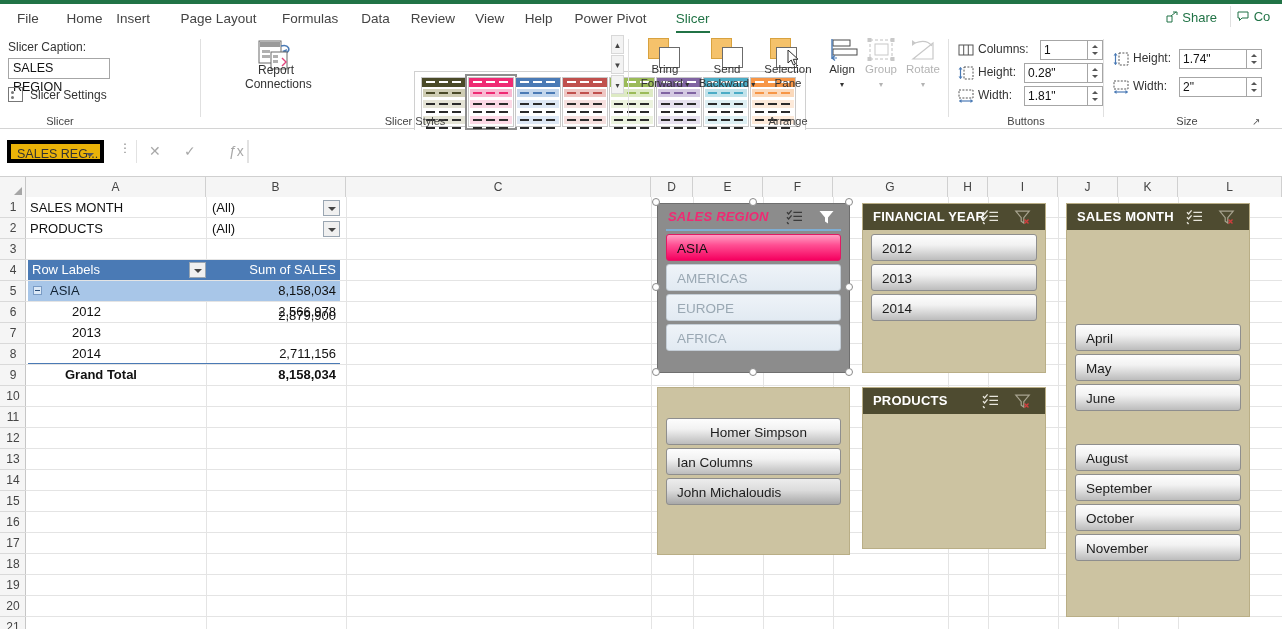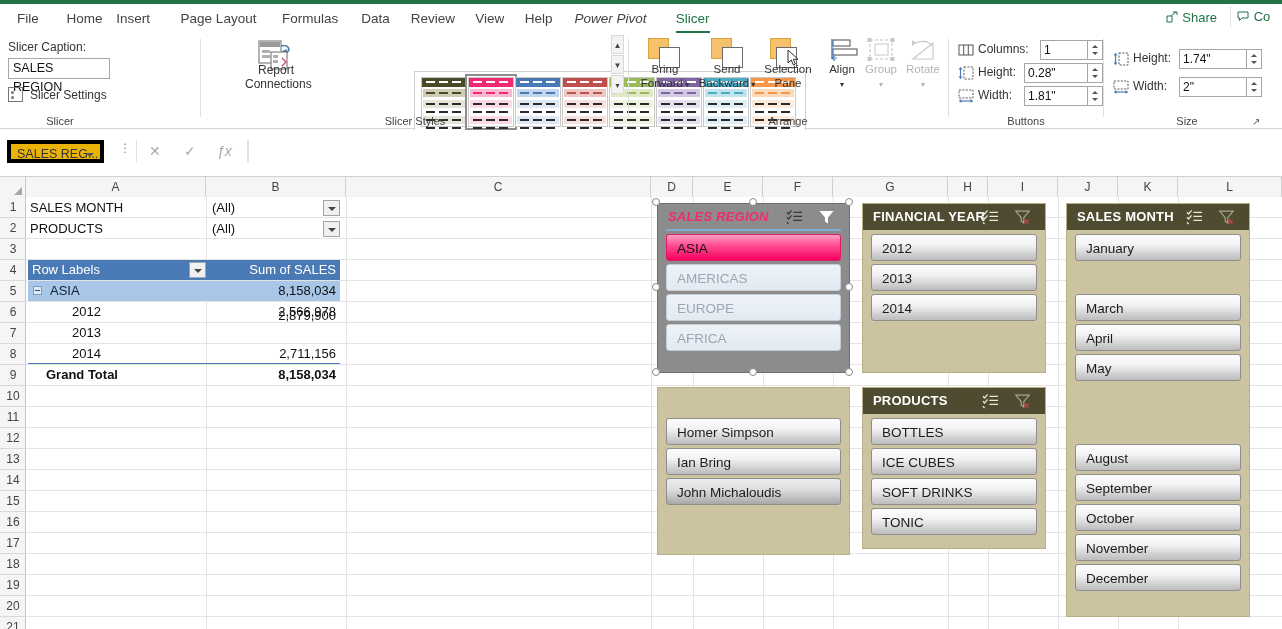--- a/index.html
+++ b/index.html
@@ -177,21 +177,21 @@
 <div id="tabbar">
     <div class="tab" style="left: 8px;">File</div>
     <div class="tab" style="left: 57.6px;">Home</div>
     <div class="tab" style="left: 107.2px;">Insert</div>
     <div class="tab" style="left: 171.6px;">Page Layout</div>
     <div class="tab" style="left: 273px;">Formulas</div>
     <div class="tab" style="left: 352.2px;">Data</div>
     <div class="tab" style="left: 401.8px;">Review</div>
     <div class="tab" style="left: 466.2px;">View</div>
     <div class="tab" style="left: 515.8px;">Help</div>
-    <div class="tab" style="left: 565.4px; font-style: italic;">Power Pivot</div>
+    <div class="tab" style="left: 565.4px;">Power Pivot</div>
     <div class="tab active" style="left: 666.8px;">Slicer</div>
   </div>
 <div id="share-btn">
   <svg width="13" height="12" viewBox="0 0 13 12" style="vertical-align:-1px">
     <path d="M1 11 L1 5 L6 5 L6 11 Z" fill="none" stroke="#217346" stroke-width="1"></path>
     <path d="M5 5 L10 1" stroke="#217346" stroke-width="1" fill="none"></path>
     <path d="M7 1 L11 1 L11 4" fill="none" stroke="#217346" stroke-width="1"></path>
   </svg>
   <span>Share</span>
 </div>
@@ -593,21 +593,21 @@
 
 <div id="fbar">
   <div id="namebox">
     <span>SALES REG...</span>
     <span class="chev"></span>
   </div>
   <div id="fb-dots">⋮</div>
   <div id="fb-btns">
     <span style="left:12px">✕</span>
     <span style="left:47px">✓</span>
-    <span style="left:80px;font-style:italic">ƒx</span>
+    <span style="left:92px;">ƒx</span>
   </div>
   <div id="fb-input"></div>
 </div>
 
 <div id="grid">
   <div id="colhdr">
       <div class="colcell" style="left: 26px; width: 180px;">A</div>
       <div class="colcell" style="left: 206px; width: 140px;">B</div>
       <div class="colcell" style="left: 346px; width: 305px;">C</div>
       <div class="colcell" style="left: 651px; width: 42px;">D</div>
@@ -690,21 +690,21 @@
       <div class="pmbox" style="left: 7px; top: 89px;"></div>
       <div class="cell" style="left: 20px; top: 84px; width: 150px; height: 20px; line-height: 20px; color: rgb(17, 34, 51);">ASIA</div>
       <div class="cell num" style="left: 180px; top: 84px; width: 134px; height: 20px; line-height: 20px;">8,158,034</div>
       <div class="cell" style="left: 42px; top: 105px; width: 150px; height: 20px; line-height: 20px;">2012</div>
       <div class="cell num" style="left: 180px; top: 105px; width: 134px; height: 20px; line-height: 20px;">2,566,978</div>
       <div class="cell" style="left: 42px; top: 126px; width: 150px; height: 20px; line-height: 20px;">2013</div>
       <div class="cell num" style="left: 180px; top: 109px; width: 134px; height: 20px; line-height: 20px;">2,879,900</div>
       <div class="cell" style="left: 42px; top: 147px; width: 150px; height: 20px; line-height: 20px;">2014</div>
       <div class="cell num" style="left: 180px; top: 147px; width: 134px; height: 20px; line-height: 20px;">2,711,156</div>
       <div style="position: absolute; left: 2px; top: 166px; width: 312px; height: 1px; background: rgb(74, 122, 181);"></div>
-      <div class="cell bold" style="left: 16px; top: 168px; width: 150px; height: 20px; line-height: 20px;">Grand Total</div>
+      <div class="cell bold" style="left: 0; top: 168px; width: 150px; height: 20px; line-height: 20px; text-align: center;">Grand Total</div>
       <div class="cell num bold" style="left: 180px; top: 168px; width: 134px; height: 20px; line-height: 20px;">8,158,034</div>
     </div>
 </div>
 
 <div id="slicer-layer">
     <div class="slicer " id="sl-region" style="left: 657px; top: 203px; width: 193px; height: 170px;">
       <div class="sl-head">
         <div class="sl-title">SALES REGION</div>
         <div class="sl-ic" style="right: 46px;"><svg viewBox="0 0 17 16" width="17" height="16">
             <path d="M1 3.2 l1.6 1.8 L5.6 1.4" fill="none" stroke="#3a3a3a" stroke-width="1.3"></path>
@@ -760,52 +760,44 @@
             <path d="M1 8.2 l1.6 1.8 L5.6 6.4" fill="none" stroke="#e8e6dc" stroke-width="1.3"></path>
             <path d="M1 13.2 l1.6 1.8" fill="none" stroke="#e8e6dc" stroke-width="1.3"></path>
             <path d="M7.4 3.4 H16 M7.4 7.4 H16 M7.4 11.4 H16" stroke="#e8e6dc" stroke-width="1.3"></path>
           </svg></div>
         <div class="sl-ic" style="right: 14px;"><svg viewBox="0 0 17 16" width="17" height="16">
             <path d="M1.8 2.2 H15.2 L9.8 8.6 V14 L7.2 12.2 V8.6 Z" fill="none" stroke="#a8a490" stroke-width="1.2"></path>
             <path d="M10.5 10.5 l4 4 M14.5 10.5 l-4 4" stroke="#cf3d3d" stroke-width="1.4"></path>
           </svg></div>
       </div>
       <div class="sl-body">
-        <div class="sl-btn" style="top: 4px;">January</div>
-        <div class="sl-btn" style="top: 64px;">March</div>
         <div class="sl-btn" style="top: 94px;">April</div>
         <div class="sl-btn" style="top: 124px;">May</div>
+        <div class="sl-btn" style="top: 154px;">June</div>
         <div class="sl-btn" style="top: 214px;">August</div>
         <div class="sl-btn" style="top: 274px;">October</div>
         <div class="sl-btn" style="top: 244px;">September</div>
         <div class="sl-btn" style="top: 304px;">November</div>
-        <div class="sl-btn" style="top: 334px;">December</div>
       </div>
     </div>
     <div class="slicer th-khaki" id="sl-person" style="left: 657px; top: 387px; width: 193px; height: 168px;">
       <div class="sl-body">
-        <div class="sl-btn" style="top: 4px;">Homer Simpson</div>
-        <div class="sl-btn" style="top: 34px;">Ian Bring</div>
+        <div class="sl-btn" style="top: 4px; text-align: center;">Homer Simpson</div>
+        <div class="sl-btn" style="top: 34px;">Ian Columns</div>
         <div class="sl-btn hover" style="top: 64px;">John Michaloudis</div>
       </div>
     </div>
     <div class="slicer th-khaki" id="sl-products" style="left: 862px; top: 387px; width: 184px; height: 162px;">
       <div class="sl-head">
         <div class="sl-title">PRODUCTS</div>
         <div class="sl-ic" style="right: 46px;"><svg viewBox="0 0 17 16" width="17" height="16">
             <path d="M1 3.2 l1.6 1.8 L5.6 1.4" fill="none" stroke="#e8e6dc" stroke-width="1.3"></path>
             <path d="M1 8.2 l1.6 1.8 L5.6 6.4" fill="none" stroke="#e8e6dc" stroke-width="1.3"></path>
             <path d="M1 13.2 l1.6 1.8" fill="none" stroke="#e8e6dc" stroke-width="1.3"></path>
             <path d="M7.4 3.4 H16 M7.4 7.4 H16 M7.4 11.4 H16" stroke="#e8e6dc" stroke-width="1.3"></path>
           </svg></div>
         <div class="sl-ic" style="right: 14px;"><svg viewBox="0 0 17 16" width="17" height="16">
             <path d="M1.8 2.2 H15.2 L9.8 8.6 V14 L7.2 12.2 V8.6 Z" fill="none" stroke="#a8a490" stroke-width="1.2"></path>
             <path d="M10.5 10.5 l4 4 M14.5 10.5 l-4 4" stroke="#cf3d3d" stroke-width="1.4"></path>
           </svg></div>
       </div>
-      <div class="sl-body">
-        <div class="sl-btn" style="top: 4px;">BOTTLES</div>
-        <div class="sl-btn" style="top: 34px;">ICE CUBES</div>
-        <div class="sl-btn" style="top: 64px;">SOFT DRINKS</div>
-        <div class="sl-btn" style="top: 94px;">TONIC</div>
-      </div>
     </div>
   </div>
 
 </body></html>

